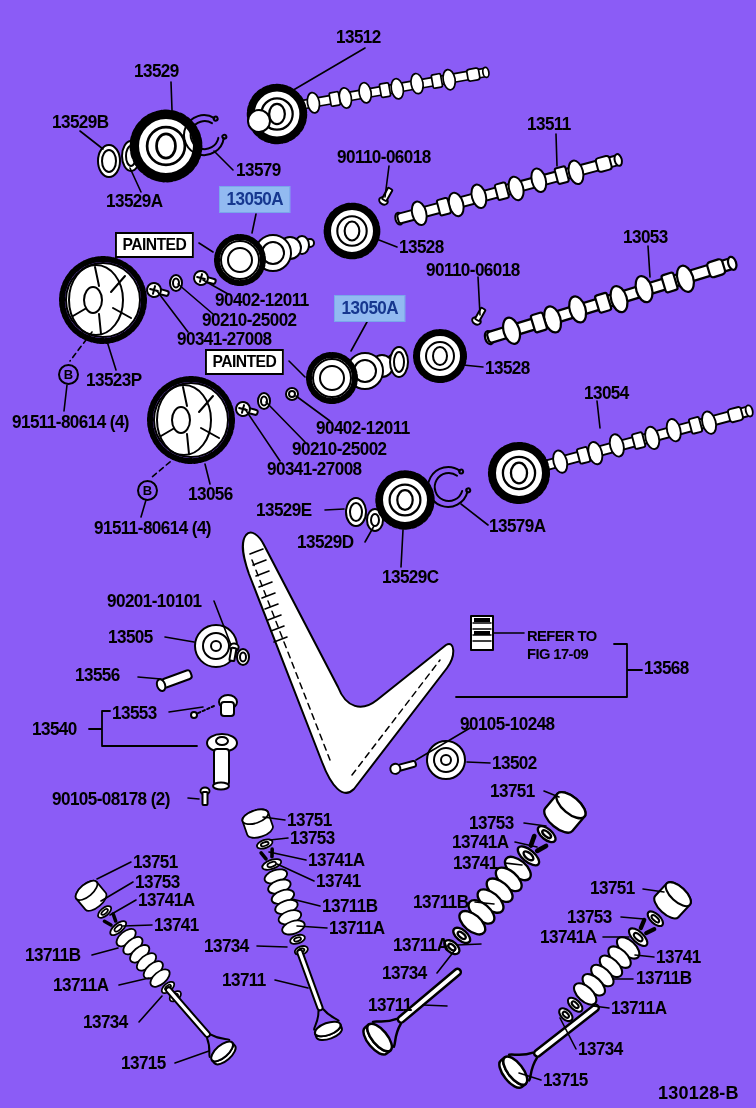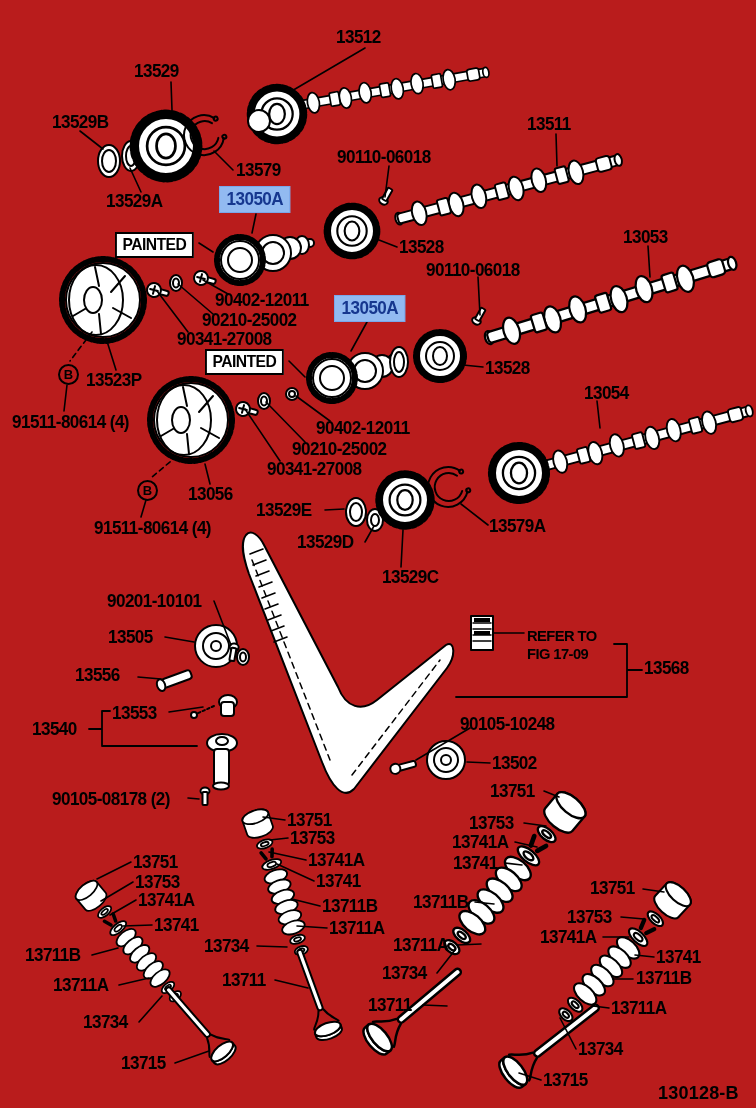--- a/index.html
+++ b/index.html
@@ -1,16 +1,16 @@
 <!DOCTYPE html>
 <html><head>
 <meta charset="utf-8">
 <style>
   html,body{margin:0;padding:0;background:#fff}
-  .stage{position:relative;width:756px;height:1108px;background:#b91c1c;overflow:hidden;
+  .stage{position:relative;width:756px;height:1108px;background:#8b5cf6;overflow:hidden;
          font-family:"Liberation Sans",sans-serif}
   .stage svg{position:absolute;left:0;top:0}
   .lbl{position:absolute;font-weight:bold;font-size:18px;line-height:1;color:#000;
        white-space:pre;letter-spacing:-0.6px;transform:scaleX(.95);transform-origin:0 0}
   .hl{background:#92baf1;color:#16378f;padding:3px 7px 4px;border:1px solid #79a7ea}
   .boxed{border:2px solid #000;padding:2px 6px 3px;font-size:16.5px;background:#fff}
   .bcircle{width:17px;height:17px;border:2px solid #000;border-radius:50%;font-size:13px;
        text-align:center;line-height:17px;letter-spacing:0;transform:none;padding:0}
   .note{font-size:15.5px;line-height:1.15}
   .figcode{font-size:19px;letter-spacing:0.2px}

